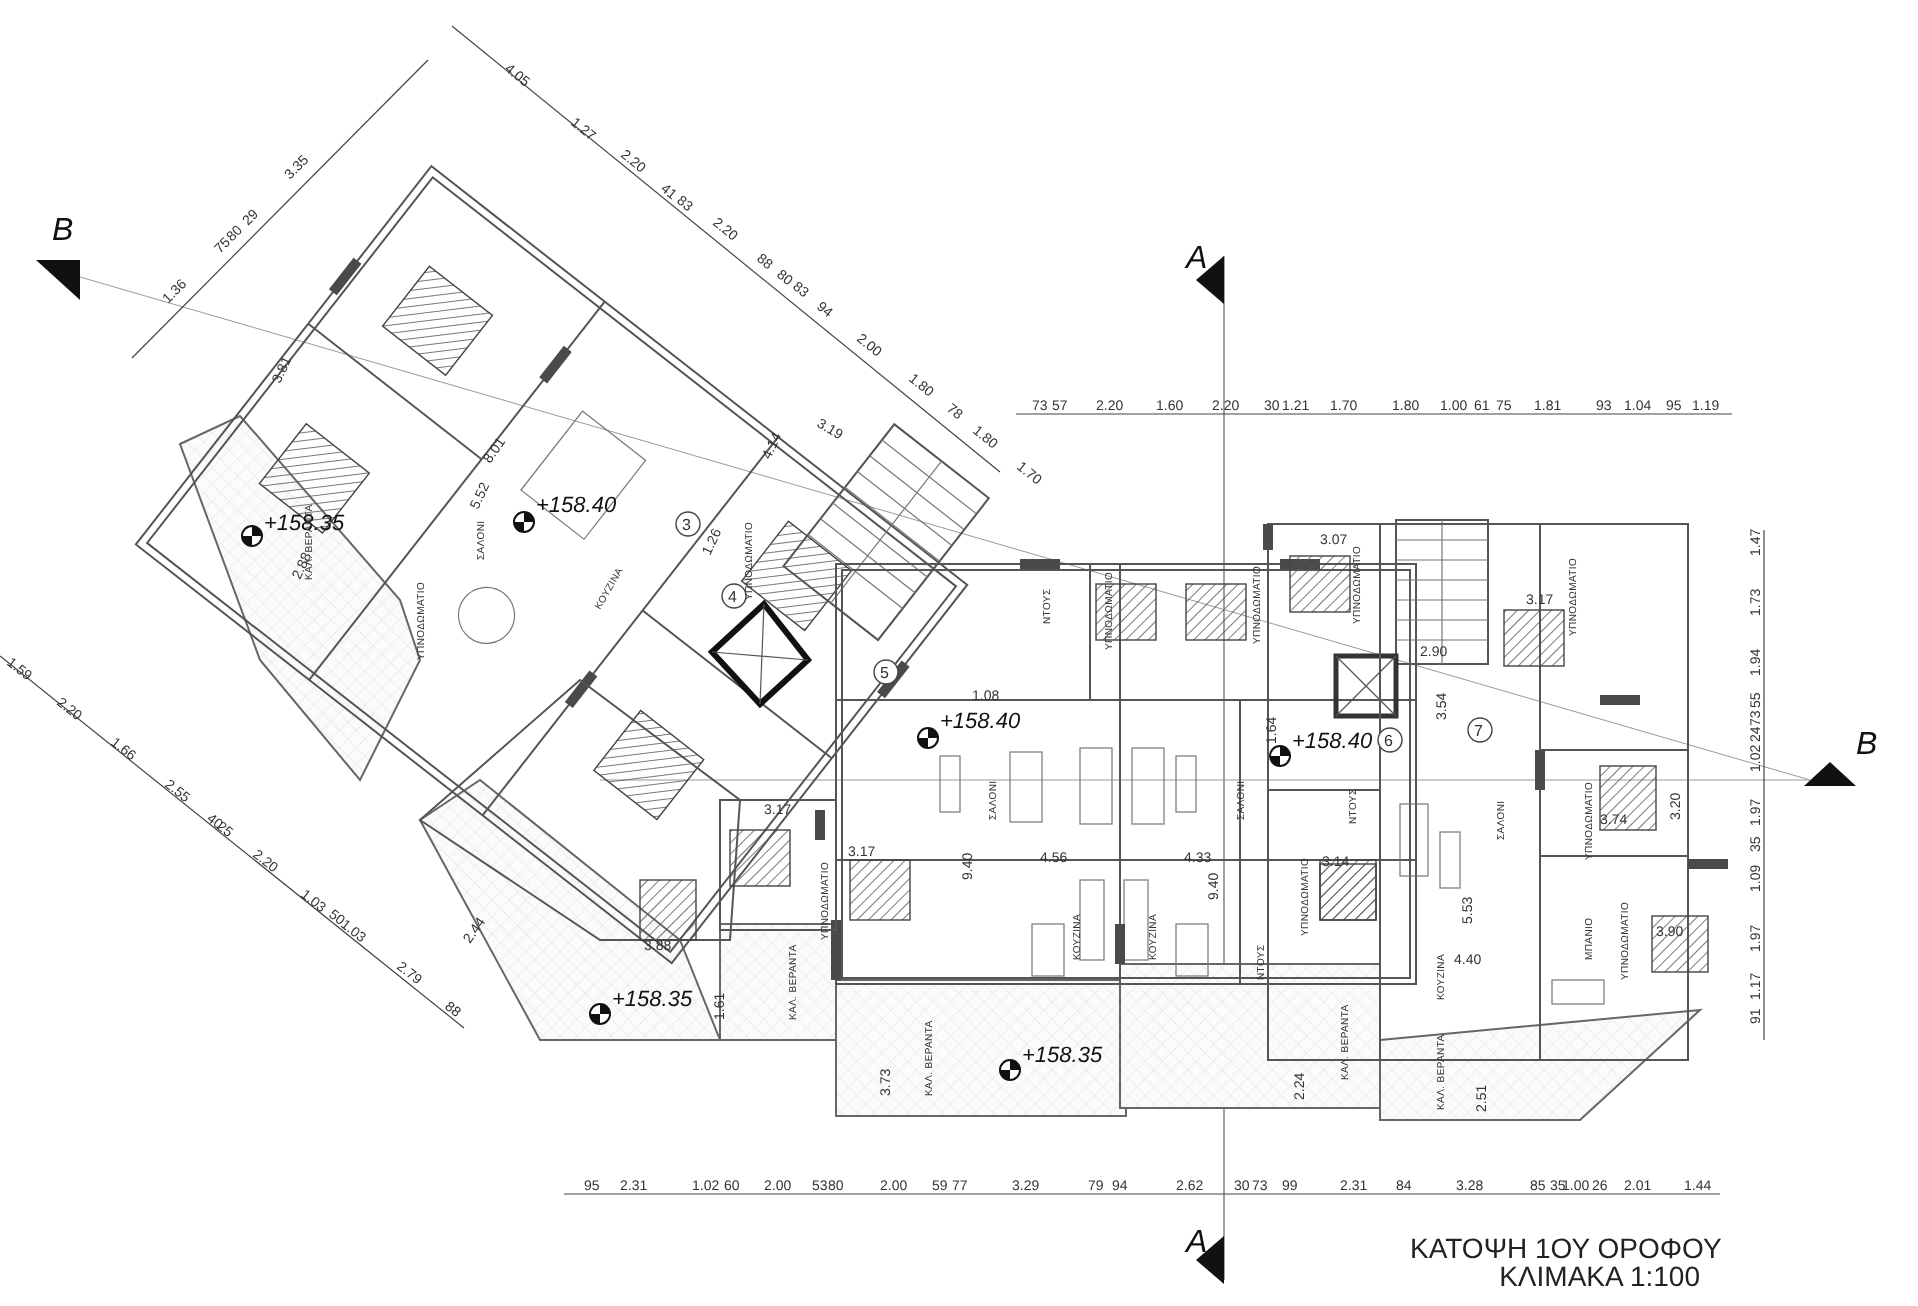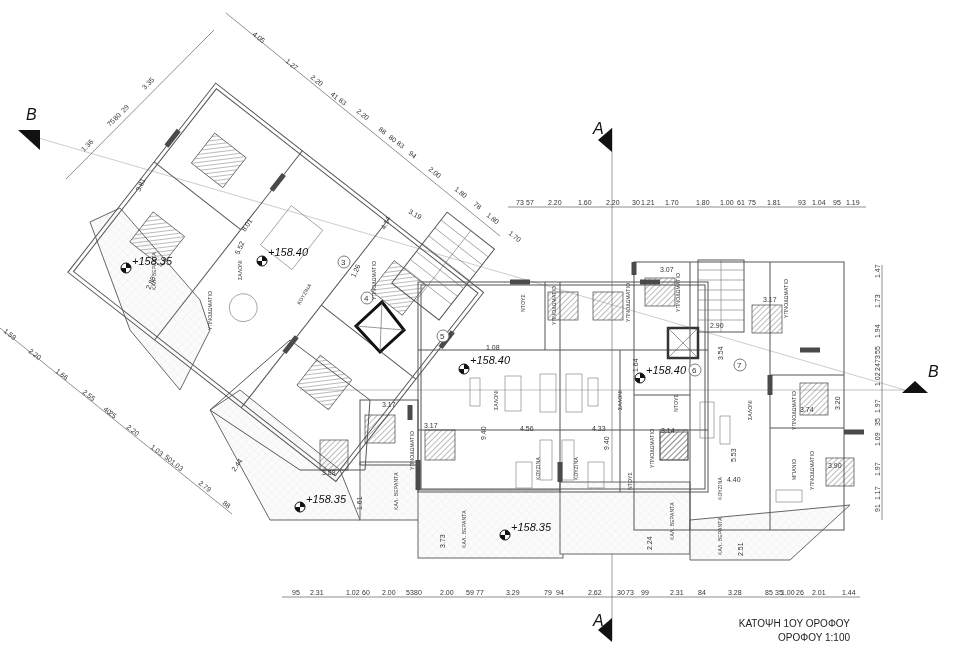--- a/index.html
+++ b/index.html
@@ -10,21 +10,21 @@
   .room { font-family:"Liberation Sans", sans-serif; font-size:5px; fill:#333; letter-spacing:0.2px; }
   .lvl { font-family:"Liberation Sans", sans-serif; font-size:11px; font-style:italic; fill:#111; }
   .sec { font-family:"Liberation Sans", sans-serif; font-size:16px; font-style:italic; fill:#111; }
   .num { font-family:"Liberation Sans", sans-serif; font-size:8px; fill:#333; }
   .wall { stroke:#555; stroke-width:1; fill:none; }
   .wallh { stroke:#4a4a4a; stroke-width:5; }
   .thin { stroke:#777; stroke-width:0.6; fill:none; }
   .hatch { fill:url(#hatch); stroke:#444; stroke-width:0.7; }
   .veranda { fill:url(#tiles); stroke:#666; stroke-width:1; }
   .title-block { position:absolute; left:705px; top:617px; text-align:right; width:145px;
-                 font-size:10px; line-height:14px; color:#222; }
+                 font-size:14px; line-height:14px; color:#222; }
   .title-block div { white-space:nowrap; }
 </style>
 </head>
 <body>
 
 <svg class="plan" viewBox="0 0 959 653" xmlns="http://www.w3.org/2000/svg">
   <defs>
     <pattern id="hatch" width="4" height="4" patternUnits="userSpaceOnUse" patternTransform="rotate(45)">
       <line x1="0" y1="0" x2="0" y2="4" stroke="#555" stroke-width="0.8"></line>
     </pattern>
@@ -390,14 +390,14 @@
     <text class="dim" transform="translate(362 510) rotate(-90)">1.61</text>
     <text class="dim" transform="translate(445 548) rotate(-90)">3.73</text>
     <text class="dim" transform="translate(652 550) rotate(-90)">2.24</text>
     <text class="dim" transform="translate(743 556) rotate(-90)">2.51</text>
     <text class="dim" x="828" y="468">3.90</text>
   </g>
 </svg>
 
 <div class="title-block">
   <div>ΚΑΤΟΨΗ 1ΟΥ ΟΡΟΦΟΥ</div>
-  <div>ΟΡΟΦΟΥ 1:100</div>
+  <div>ΚΛΙΜΑΚΑ 1:100</div>
 </div>
 
 </body></html>

